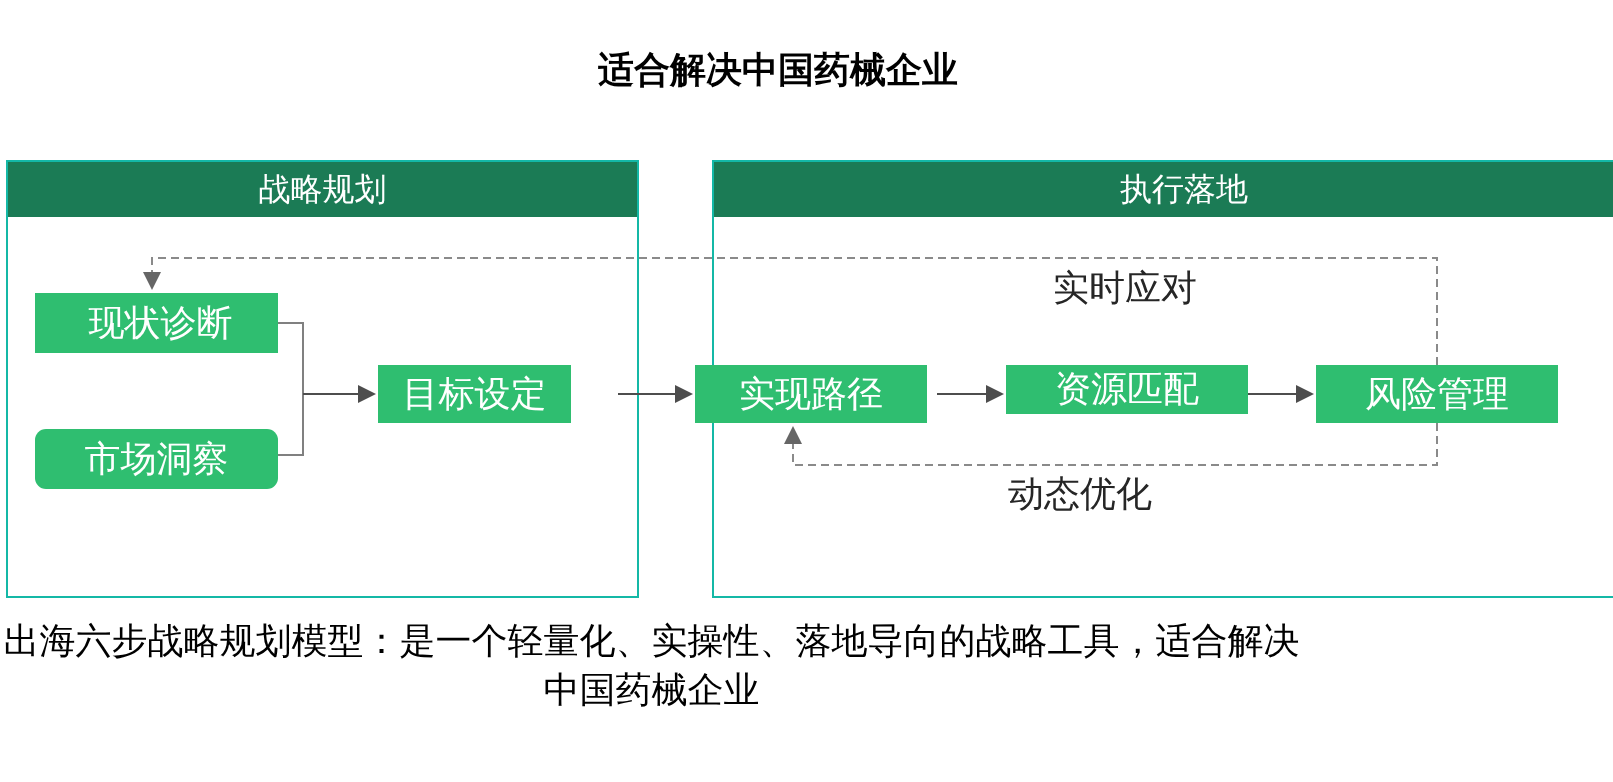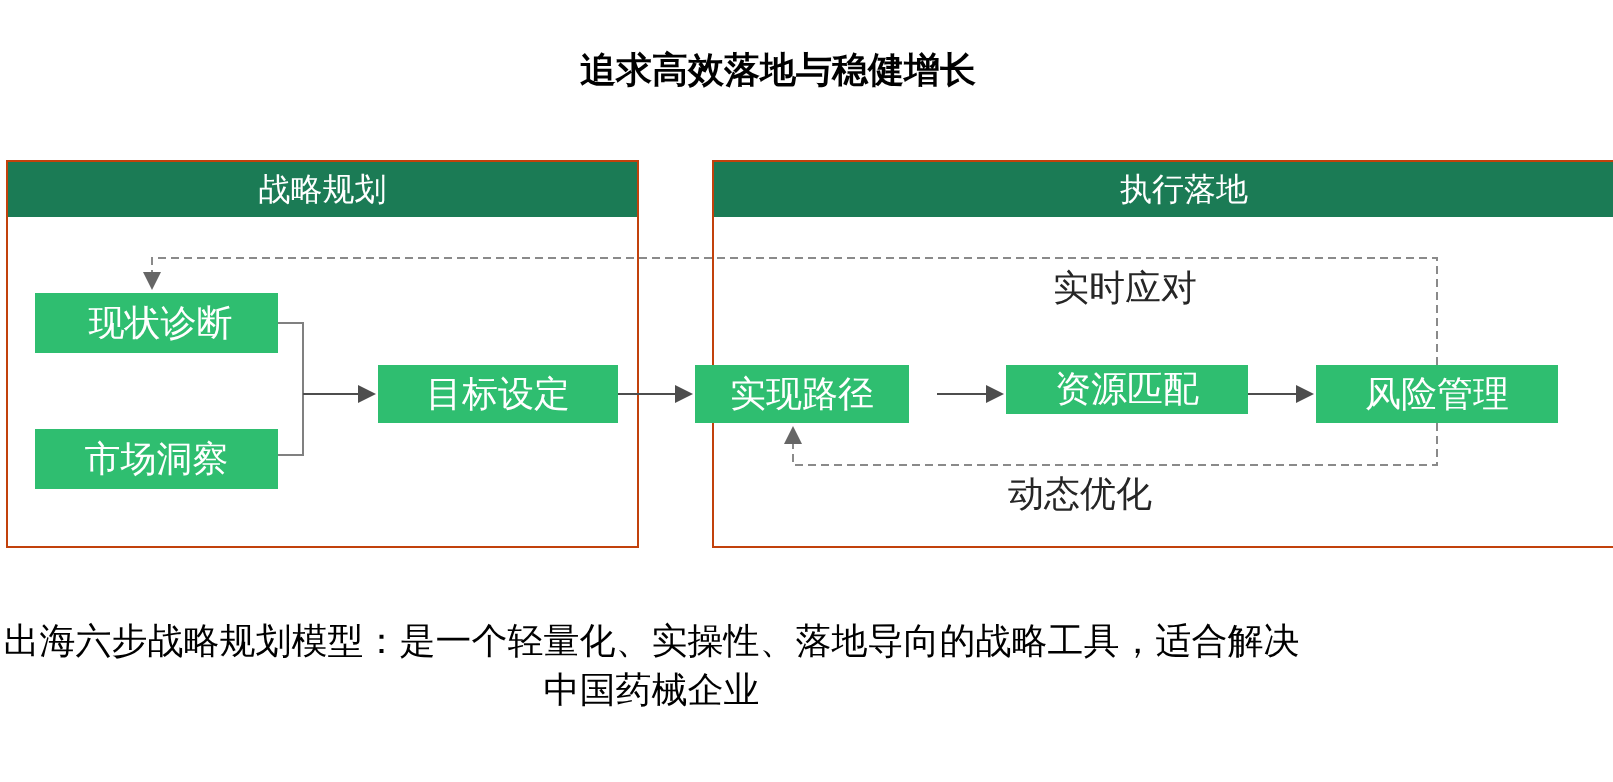--- a/index.html
+++ b/index.html
@@ -17,23 +17,23 @@
     width: 1556px;
     text-align: center;
     font-family: "DejaVu Serif", "Liberation Serif", serif;
     font-weight: bold;
     font-size: 36px;
     color: #000000;
   }
   .container {
     position: absolute;
     top: 160px;
-    height: 388px;
+    height: 438px;
     background: #ffffff;
-    border: 2px solid #c2410c;
+    border: 2px solid #14b8a6;
     box-sizing: border-box;
   }
   .container-header {
     width: 100%;
     height: 55px;
     background: #1B7B55;
     color: #ffffff;
     font-size: 32px;
     line-height: 55px;
     text-align: center;
@@ -71,34 +71,34 @@
     font-size: 36px;
     line-height: 49px;
     color: #000000;
   }
 </style>
 </head>
 <body>
 
 <div class="canvas">
 
-  <div class="diagram-title">追求高效落地与稳健增长</div>
+  <div class="diagram-title">适合解决中国药械企业</div>
 
   <div class="container" style="left:6px; width:633px;">
     <div class="container-header">战略规划</div>
   </div>
 
   <div class="container" style="left:676px; width:944px;margin-left:36px;">
     <div class="container-header">执行落地</div>
   </div>
 
   <div class="node" style="left:35px; top:293px; width:243px; height:60px;padding-left:8px;">现状诊断</div>
-  <div class="node" style="left:35px; top:429px; width:243px; height:60px;">市场洞察</div>
-  <div class="node" style="left:378px; top:365px; width:240px; height:58px;">目标设定</div>
-  <div class="node" style="left:695px; top:365px; width:214px; height:58px;">实现路径</div>
+  <div class="node" style="left:35px; top:429px; width:243px; height:60px;border-radius:11px;">市场洞察</div>
+  <div class="node" style="left:378px; top:365px; width:193px; height:58px;">目标设定</div>
+  <div class="node" style="left:695px; top:365px; width:232px; height:58px;">实现路径</div>
   <div class="node" style="left:1006px; top:365px; width:242px; height:49px;">资源匹配</div>
   <div class="node" style="left:1316px; top:365px; width:242px; height:58px;">风险管理</div>
 
   <div class="loop-label" style="left:1053px; top:264px;font-family:Liberation Mono, monospace;">实时应对</div>
   <div class="loop-label" style="left:1008px; top:470px;">动态优化</div>
 
   <svg class="connector-layer" viewBox="0 0 1613 782" xmlns="http://www.w3.org/2000/svg">
     <defs>
       <marker id="arrowDark" markerWidth="9" markerHeight="9" refX="8" refY="4.5" orient="auto">
         <path d="M0,0 L9,4.5 L0,9 z" fill="#4d4d4d"></path>

